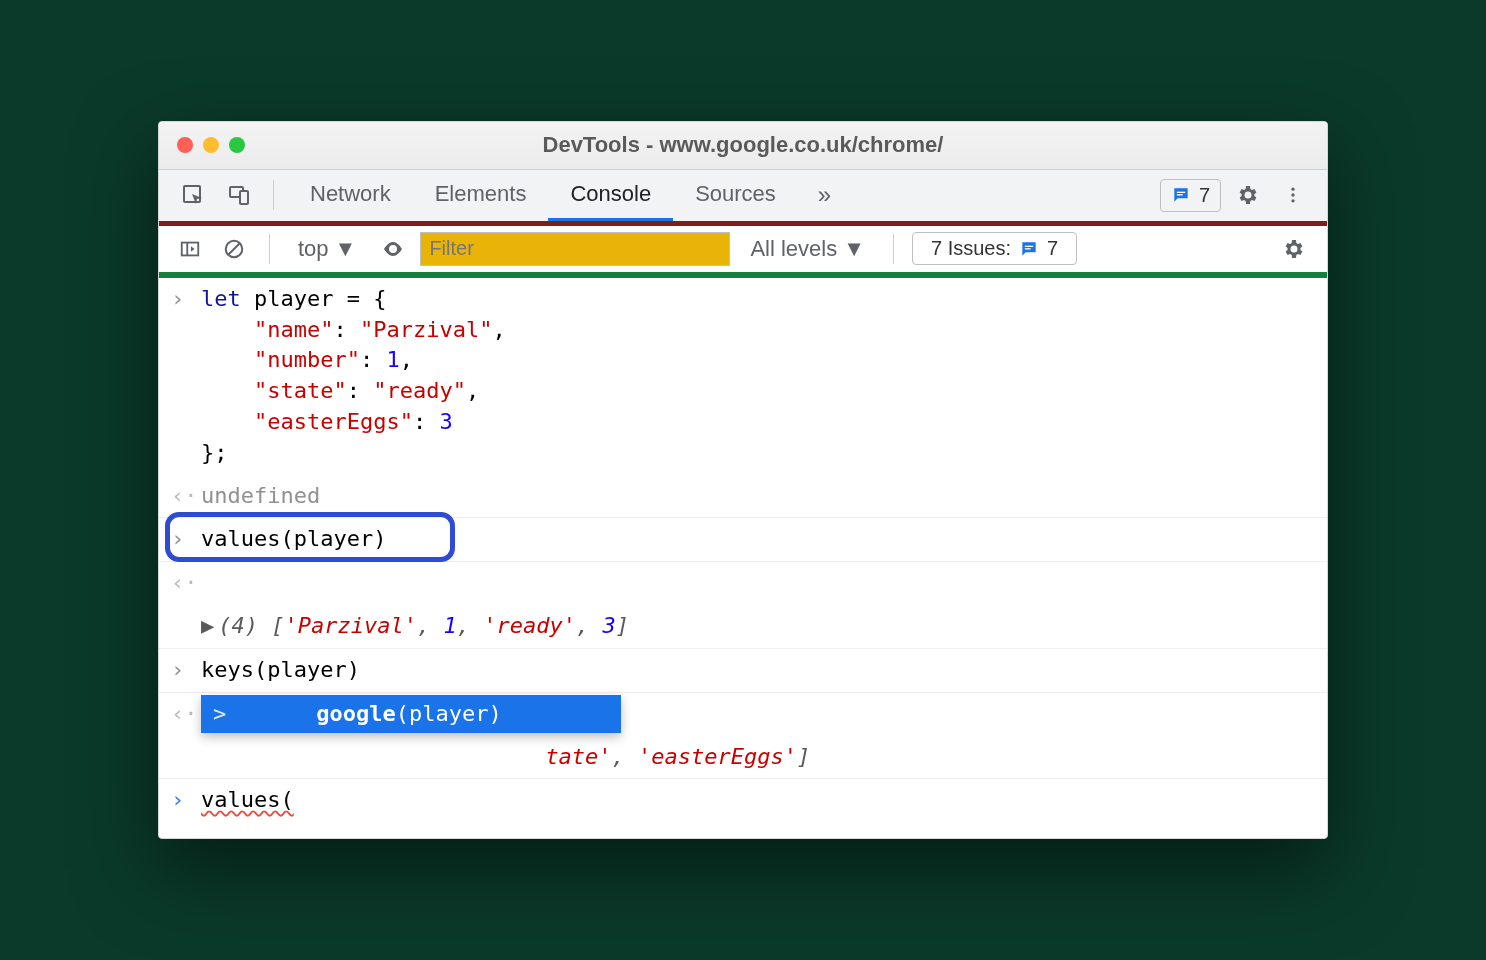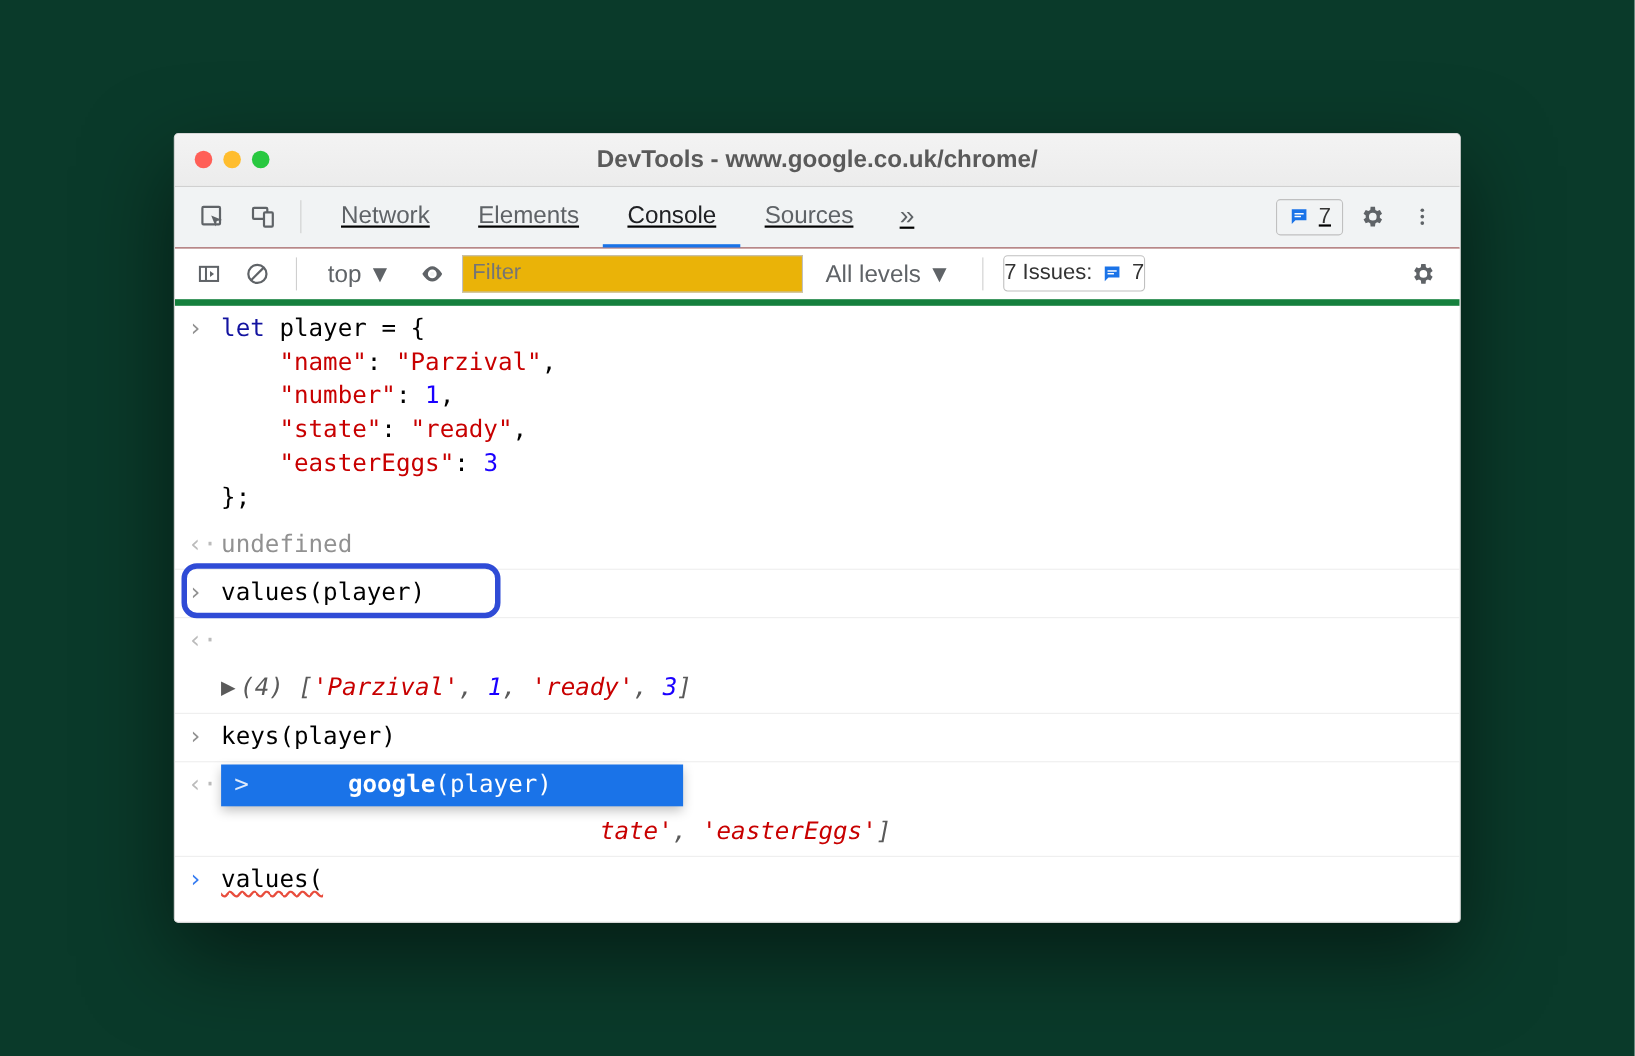--- a/index.html
+++ b/index.html
@@ -33,22 +33,22 @@
   .traffic { display: flex; gap: 10px; }
   .dot { width: 16px; height: 16px; border-radius: 50%; }
   .dot.r{background:#ff5f57;} .dot.y{background:#ffbd2e;} .dot.g{background:#28c840;}
   .title {
     position: absolute; left:0; right:0; text-align:center;
     font-weight:600; color:#5a5a5a; font-size:22px; pointer-events:none;
   }
   .tabbar {
     height: 56px;
     background:#f1f3f4;
-    border-bottom:1px solid #7f1d1d;
-    display:flex; align-items:center; padding:0 14px; gap:6px;text-decoration:underline;
+    border-bottom:5px solid #7f1d1d;
+    display:flex; align-items:center; padding:0 14px; gap:6px;
   }
   .icon-btn {
     width:40px; height:40px; display:flex; align-items:center; justify-content:center;
     color:#5f6367; border-radius:4px;
   }
   .vsep { width:1px; height:30px; background:#cfcfcf; margin:0 8px; }
   .tabs { display:flex; align-items:stretch; height:100%; }
   .tab {
     padding:0 22px; display:flex; align-items:center; font-size:22px; color:#5f6367;
     border-bottom:3px solid transparent;
@@ -67,21 +67,21 @@
   }
   .ctx-sel {
     display:flex; align-items:center; gap:6px; color:#5f6367; font-size:22px; padding:0 10px;
   }
   .filter-input {
     width:310px; height:34px; border:1px solid #c0c0c0; font-size:20px;
     padding:0 8px; background:#eab308;
   }
   .levels { color:#5f6367; font-size:22px; display:flex; align-items:center; gap:6px; padding:0 10px;}
   .issues-box {
-    border:1.5px solid #c0c0c0; border-radius:4px; padding:4px 0;
+    border:1.5px solid #c0c0c0; border-radius:4px; padding:4px 18px;
     display:flex; align-items:center; gap:8px; font-size:20px; color:#333;
   }
   .console { font-family: Menlo, Consolas, monospace; font-size:22px; line-height:1.4; }
   .row { display:flex; border-bottom:1px solid #eee; padding:6px 12px; align-items:flex-start; position:relative; }
   .row.nobb{border-bottom:none;}
   .gut { width:30px; color:#919191; flex-shrink:0; user-select:none; }
   .gut.blue{color:#367cf1;}
   .gut.out{color:#bbb;}
   .content{ flex:1; position:relative; }
   .kw{color:#1313a0;}

